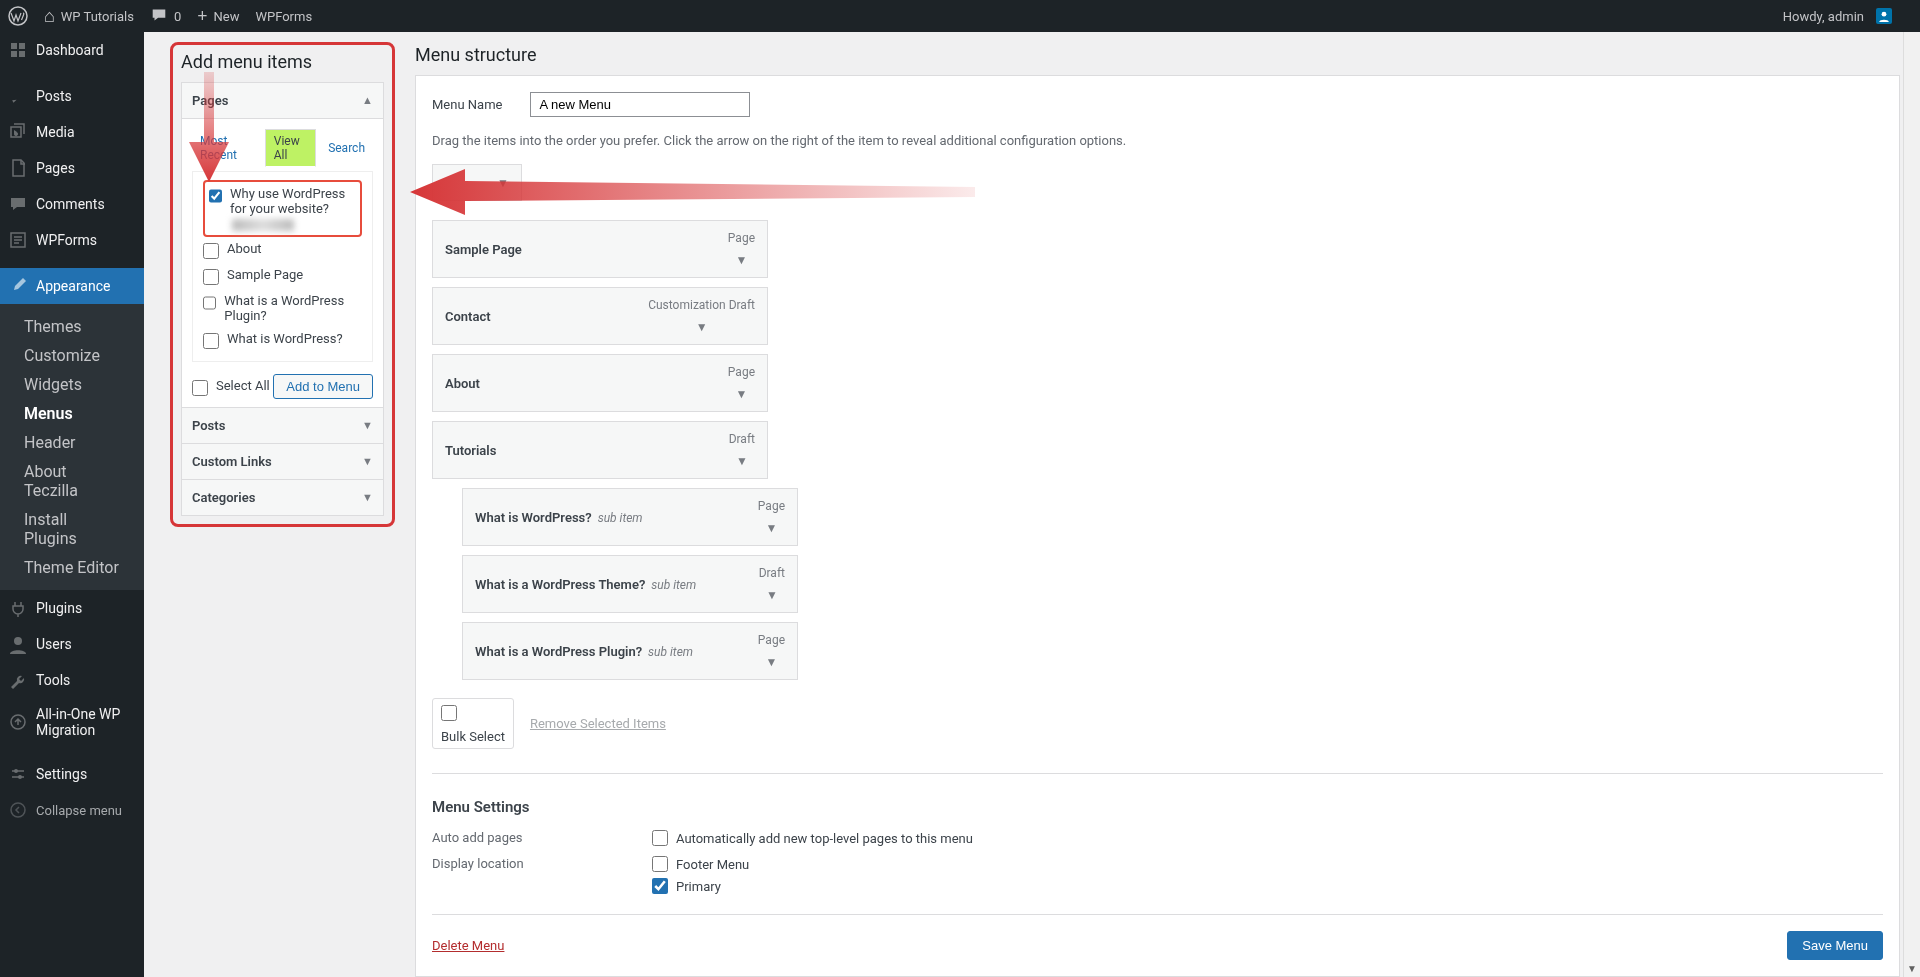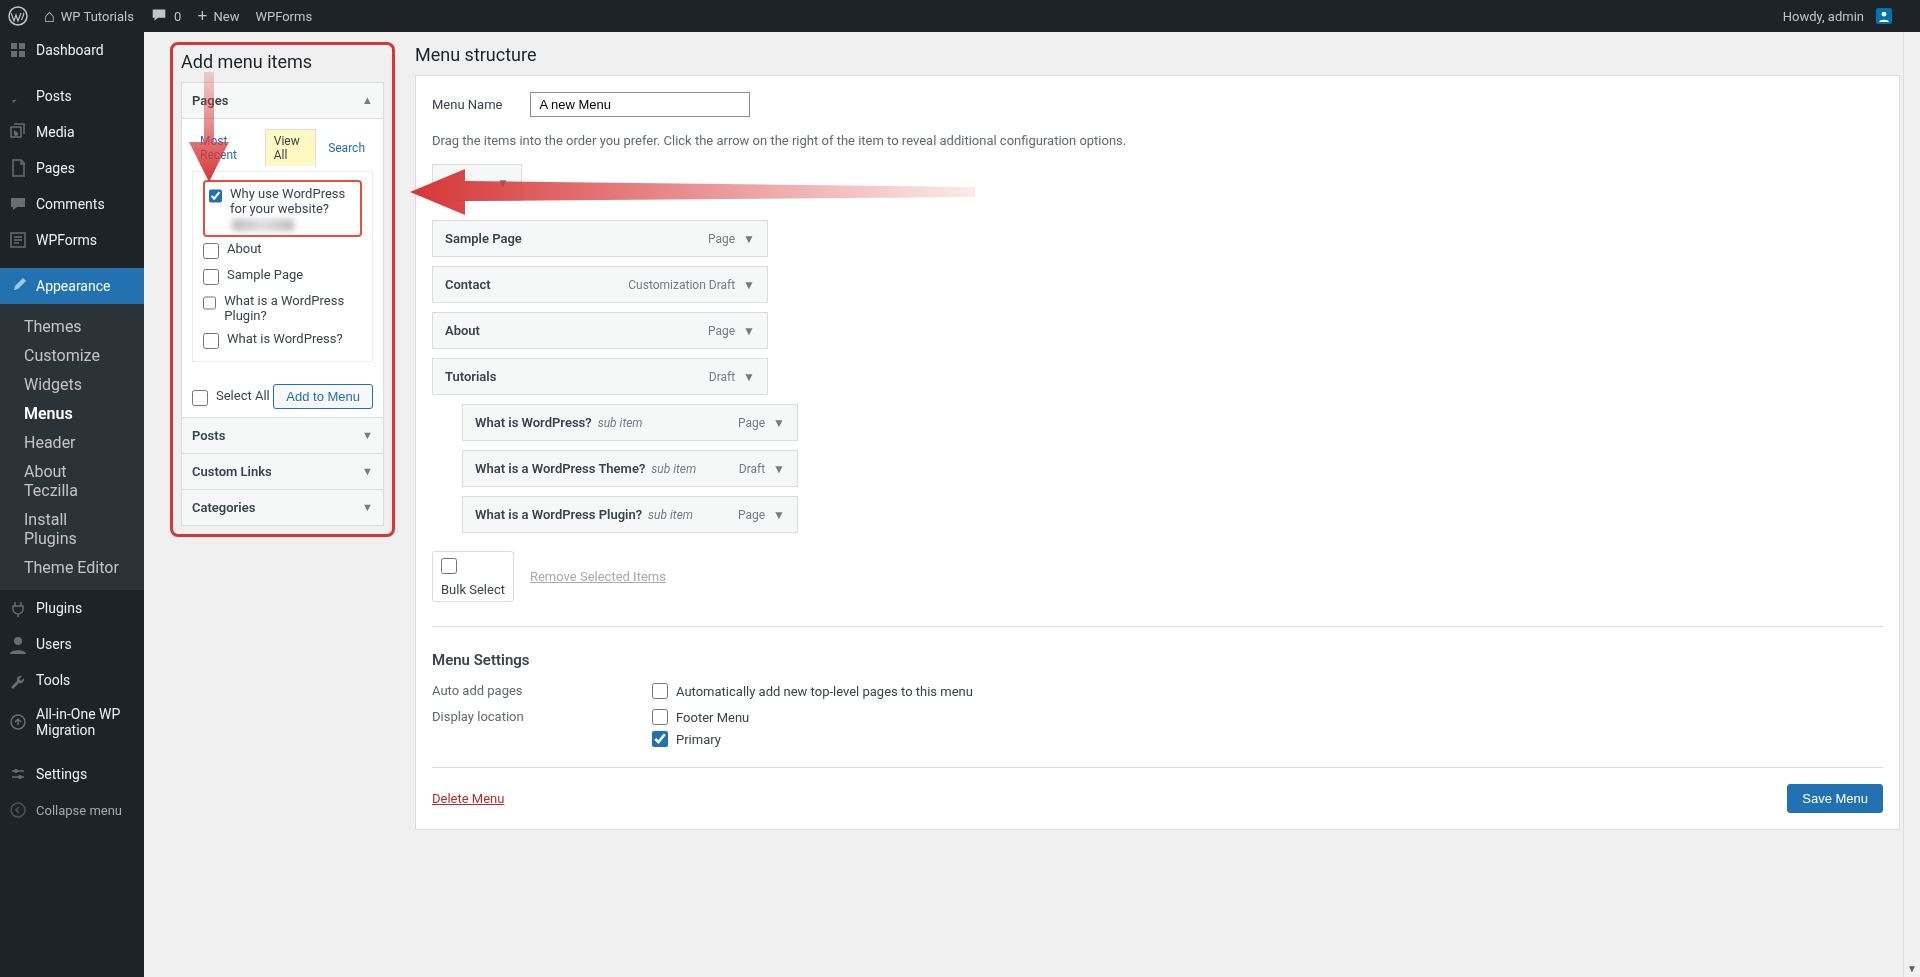--- a/index.html
+++ b/index.html
@@ -72,22 +72,22 @@
   .acc-header {
     display: flex; justify-content: space-between; align-items: center;
     padding: 10px 10px; font-weight: 600; font-size: 13px; cursor: pointer;
     border-top: 1px solid #dcdcde;
   }
   .acc-header:first-child { border-top: none; }
   .acc-caret { font-size: 11px; color: #787c82; }
   .acc-body { background: #fff; border-top: 1px solid #dcdcde; }
   .tabs { display: flex; padding: 10px 10px 0 10px; gap: 4px; font-size: 12px; align-items: center;}
   .tab { padding: 4px 8px; cursor: pointer; color: #2271b1; }
-  .tab.active { border: 1px solid #dcdcde; border-bottom-color: #fff; background: #fef9c3; color: #3c434a;}
-  .page-list { padding: 8px 10px; border: 1px solid #eee; margin: 4px 10px 14px 10px; max-height: 200px; overflow: auto;}
+  .tab.active { border: 1px solid #dcdcde; border-bottom-color: #fff; background: #bef264; color: #3c434a;}
+  .page-list { padding: 8px 10px; border: 1px solid #eee; margin: 4px 10px 4px 10px; max-height: 200px; overflow: auto;}
   .check-row { display: flex; align-items: flex-start; gap: 8px; padding: 4px 0; font-size: 13px; }
   .check-row input[type=checkbox] { margin-top: 2px; width: 16px; height: 16px; }
   .check-row.highlighted { border: 2px solid #e74c3c; border-radius: 4px; padding: 4px; }
   .acc-footer { display: flex; justify-content: space-between; padding: 8px 10px; align-items: center; }
   .btn-outline {
     border: 1px solid #2271b1; color: #2271b1; background: #f6f7f7;
     padding: 4px 12px; cursor: pointer; border-radius: 3px; font-size: 13px;
   }
 
   .col-right {
@@ -108,21 +108,21 @@
     padding: 10px 12px; margin-bottom: 9px;
     display: flex; justify-content: space-between; align-items: center;
     width: 336px; cursor: move;
   }
   .menu-item-box.sub { margin-left: 30px; width: 336px; }
   .menu-item-box.obscured {
     position: relative; width: 90px; overflow: visible; padding-left: 48px;
   }
   .mib-title { font-weight: 600; font-size: 13px; display: flex; align-items: baseline; gap: 6px;}
   .mib-subitem { font-style: italic; color: #787c82; font-weight: 400; font-size: 12px; }
-  .mib-right { display: flex; align-items: center; gap: 8px; color: #787c82; font-size: 12px;}
+  .mib-right { display: flex; align-items: center; gap: 8px; color: #787c82; font-size: 12px; flex-direction: column;}
   .mib-caret { cursor: pointer; }
   .bulk-row { display: flex; align-items: center; gap: 16px; margin-top: 18px;}
   .link-disabled { color: #a7aaad; text-decoration: underline; }
   hr.sep { border: none; border-top: 1px solid #dcdcde; margin: 24px 0; }
   .menu-settings h3 { font-size: 15px; font-weight: 600; margin-bottom: 14px; }
   .setting-row { display: flex; margin-bottom: 10px; font-size: 13px; }
   .setting-row .label { width: 220px; color: #646970; }
   .setting-row .control { display: flex; flex-direction: column; gap: 6px; }
   .setting-row .check { display: flex; align-items: center; gap: 8px; }
   .setting-row input[type=checkbox] { width: 16px; height: 16px; }

